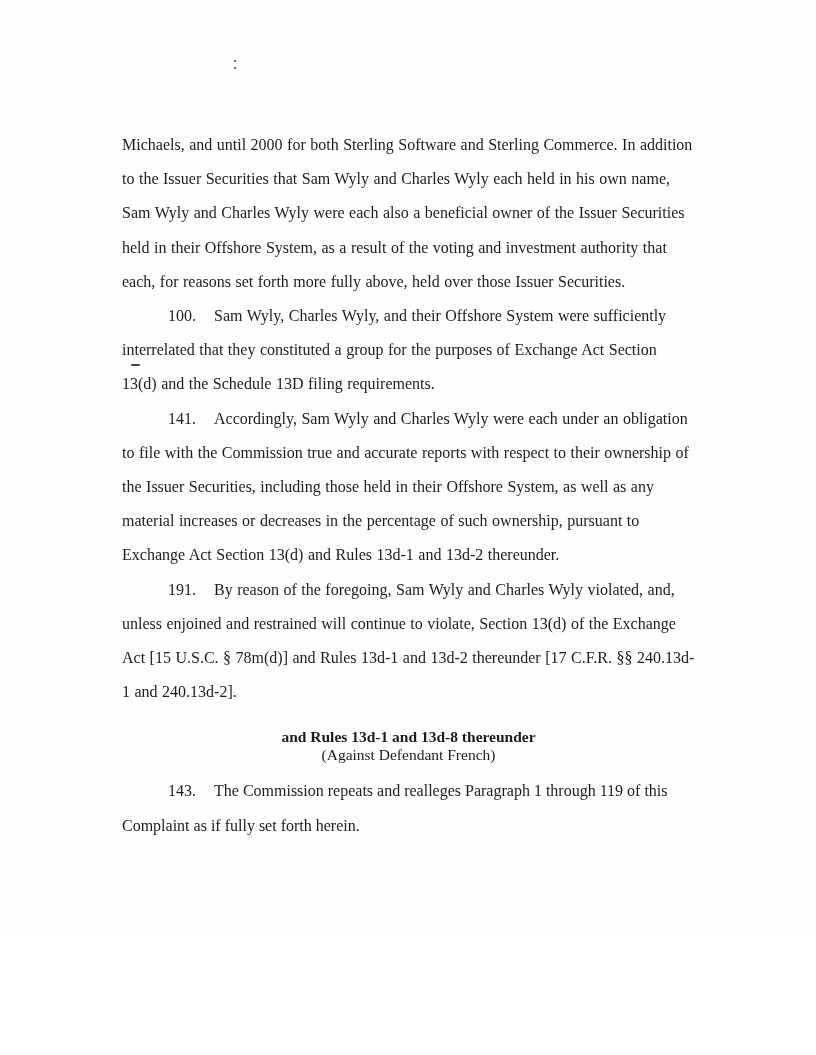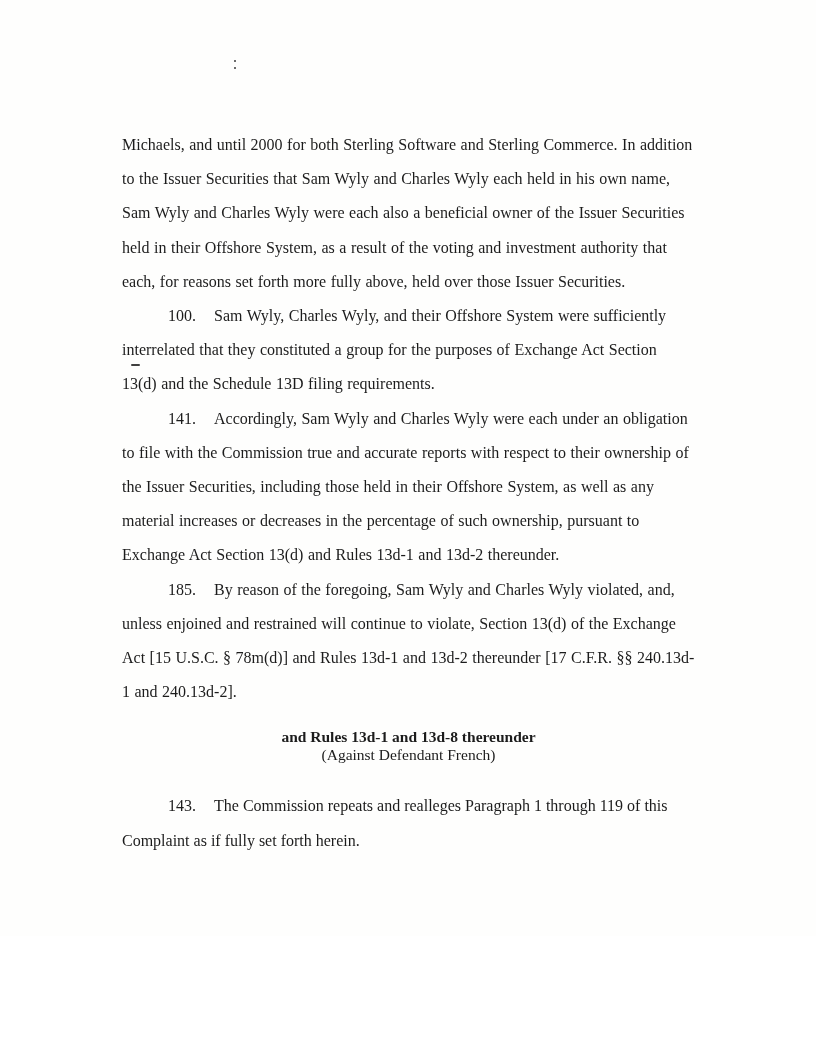--- a/index.html
+++ b/index.html
@@ -45,21 +45,21 @@
   .subheading {
     margin-top: 19px;
     text-align: center;
     font-size: 15.5px;
     line-height: 17.5px;
   }
   .subheading .sub-bold {
     font-weight: bold;
   }
   .closing-paras {
-    margin-top: 26px;
+    margin-top: 11px;
   }
   .closing-paras p {
     margin: 0;
     font-size: 16px;
     line-height: 34.2px;
   }
   .closing-paras p.numbered {
     text-indent: 46px;
   }
   .page-number {
@@ -110,21 +110,21 @@
 
     <p class="numbered">
       <span class="pnum">100.</span><span>Sam Wyly, Charles Wyly, and their Offshore System were sufficiently interrelated that they constituted a group for the purposes of Exchange Act Section 13(d) and the Schedule 13D filing requirements.</span>
     </p>
 
     <p class="numbered">
       <span class="pnum">141.</span><span>Accordingly, Sam Wyly and Charles Wyly were each under an obligation to file with the Commission true and accurate reports with respect to their ownership of the Issuer Securities, including those held in their Offshore System, as well as any material increases or decreases in the percentage of such ownership, pursuant to Exchange Act Section 13(d) and Rules 13d-1 and 13d-2 thereunder.</span>
     </p>
 
     <p class="numbered">
-      <span class="pnum">185.</span><span>By reason of the foregoing, Sam Wyly and Charles Wyly violated, and, unless enjoined and restrained will continue to violate, Section 13(d) of the Exchange Act [15 U.S.C. § 78m(d)] and Rules 13d-1 and 13d-2 thereunder [17 C.F.R. §§ 240.13d-1 and 240.13d-2].</span>
+      <span class="pnum">191.</span><span>By reason of the foregoing, Sam Wyly and Charles Wyly violated, and, unless enjoined and restrained will continue to violate, Section 13(d) of the Exchange Act [15 U.S.C. § 78m(d)] and Rules 13d-1 and 13d-2 thereunder [17 C.F.R. §§ 240.13d-1 and 240.13d-2].</span>
     </p>
 
   </div>
 
   <span class="artifact artifact-dash" style="left:131px; top:364px;"></span>
 
 
   <div class="subheading">
     <div class="sub-bold">and Rules 13d-1 and 13d-8 thereunder</div>
     <div>(Against Defendant French)</div>

